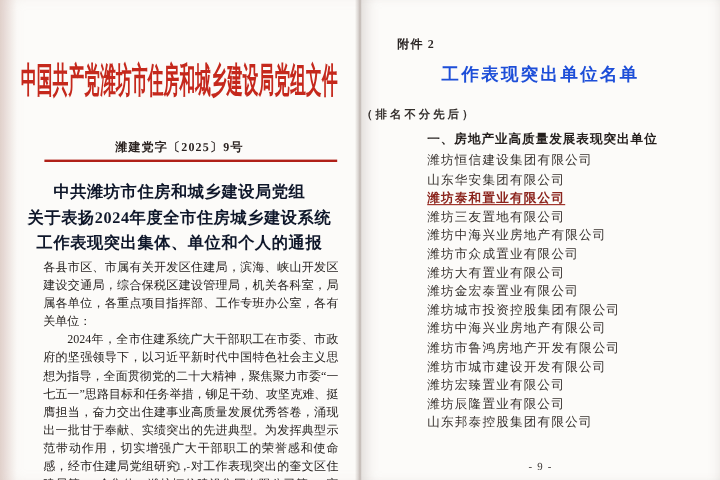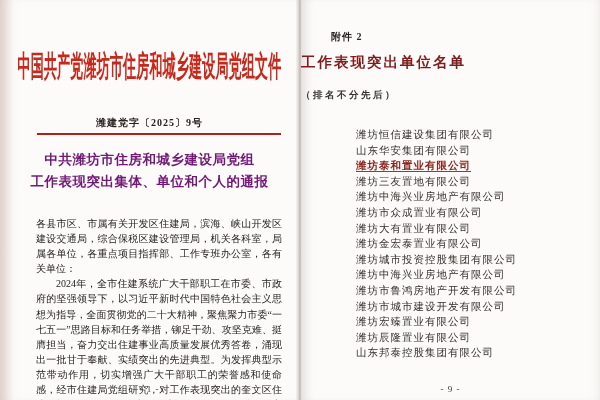--- a/index.html
+++ b/index.html
@@ -34,43 +34,43 @@
     position: absolute; top: 116px; left: 0; width: 100%;
     text-align: center; font-size: 10px; font-weight: bold;
     color: #2a2220; letter-spacing: 1px;
   }
   .red-rule {
     position: absolute; top: 133px; left: 37px; width: 244px; height: 2px;
     background: #b02018;
   }
   .doc-title { position: absolute; top: 149px; left: 0; width: 100%; text-align: center; }
   .title-line {
-    font-size: 13.5px; font-weight: bold; color: #701a75;
+    font-size: 13.5px; font-weight: bold; color: #0f172a;
     line-height: 21.5px; letter-spacing: 0.5px;
   }
   .body-block {
     position: absolute; top: 216px; left: 36px; width: 246px;
     font-size: 10px; line-height: 15.1px; color: #262220;
     text-align: justify;
   }
   .para { text-align: justify; }
   .para.indented { text-indent: 2em; }
   .page-num {
     position: absolute; top: 384px; left: 0; width: 100%;
     text-align: center; font-size: 9px; color: #3a3634; letter-spacing: 1px;
   }
   
   .attachment-label {
     position: absolute; top: 30px; left: 30px;
     font-size: 10px; font-weight: bold; color: #2a2524; letter-spacing: 1px;
   }
   .list-title {
     position: absolute; top: 53px; left: 0; width: 100%;
-    font-size: 14.5px; font-weight: bold;
-    color: #7f1d1d; letter-spacing: 2px;
+    text-align: center; font-size: 14.5px; font-weight: bold;
+    color: #1d4ed8; letter-spacing: 2px;
   }
   .list-subtitle {
     position: absolute; top: 89px; left: 0; width: 100%;
     text-align: left; font-size: 9.5px; font-weight: bold;
     color: #35302d; letter-spacing: 2.5px;
   }
   .section-heading {
     position: absolute; top: 109px; left: 55px;
     font-size: 10.5px; font-weight: bold; color: #241f1d; letter-spacing: 0.8px;
   }
@@ -96,39 +96,41 @@
 <div class="canvas">
 
   <div class="page page-left">
     <div class="banner">中国共产党潍坊市住房和城乡建设局党组文件</div>
     <div class="doc-number">潍建党字〔2025〕9号</div>
     <div class="red-rule"></div>
 
     <div class="doc-title">
 
     <div class="title-line">中共潍坊市住房和城乡建设局党组</div>
+        <div class="title-line">关于表扬2024年度全市住房城乡建设系统</div>
         <div class="title-line">工作表现突出集体、单位和个人的通报</div>
       </div>
 
     <div class="body-block">
 
     <p class="para">各县市区、市属有关开发区住建局，滨海、峡山开发区建设交通局，综合保税区建设管理局，机关各科室，局属各单位，各重点项目指挥部、工作专班办公室，各有关单位：</p>
         <p class="para indented">2024年，全市住建系统广大干部职工在市委、市政府的坚强领导下，以习近平新时代中国特色社会主义思想为指导，全面贯彻党的二十大精神，聚焦聚力市委“一七五一”思路目标和任务举措，铆足干劲、攻坚克难、挺膺担当，奋力交出住建事业高质量发展优秀答卷，涌现出一批甘于奉献、实绩突出的先进典型。为发挥典型示范带动作用，切实增强广大干部职工的荣誉感和使命感，经市住建局党组研究，对工作表现突出的奎文区住建局等104个集体、潍坊恒信建设集团有限公司等105家单位和李锋等</p>
       </div>
 
     <div class="page-num">- 1 -</div>
     <div class="edge-smudge"></div>
   </div>
 
   <div class="seam"></div>
 
   <div class="page page-right">
     <div class="attachment-label">附件 2</div>
     <div class="list-title">工作表现突出单位名单</div>
     <div class="list-subtitle">（排名不分先后）</div>
+    <div class="section-heading">一、房地产业高质量发展表现突出单位</div>
 
     <div class="units">
 
     <div class="unit">潍坊恒信建设集团有限公司</div>
         <div class="unit">山东华安集团有限公司</div>
         <div class="unit highlighted">潍坊泰和置业有限公司</div>
         <div class="unit">潍坊三友置地有限公司</div>
         <div class="unit">潍坊中海兴业房地产有限公司</div>
         <div class="unit">潍坊市众成置业有限公司</div>
         <div class="unit">潍坊大有置业有限公司</div>

